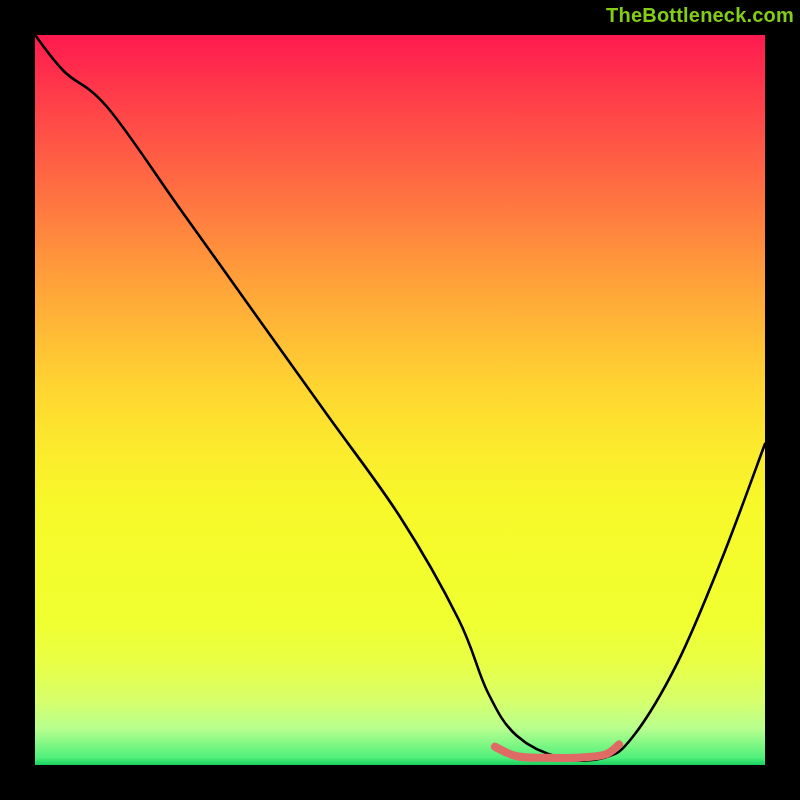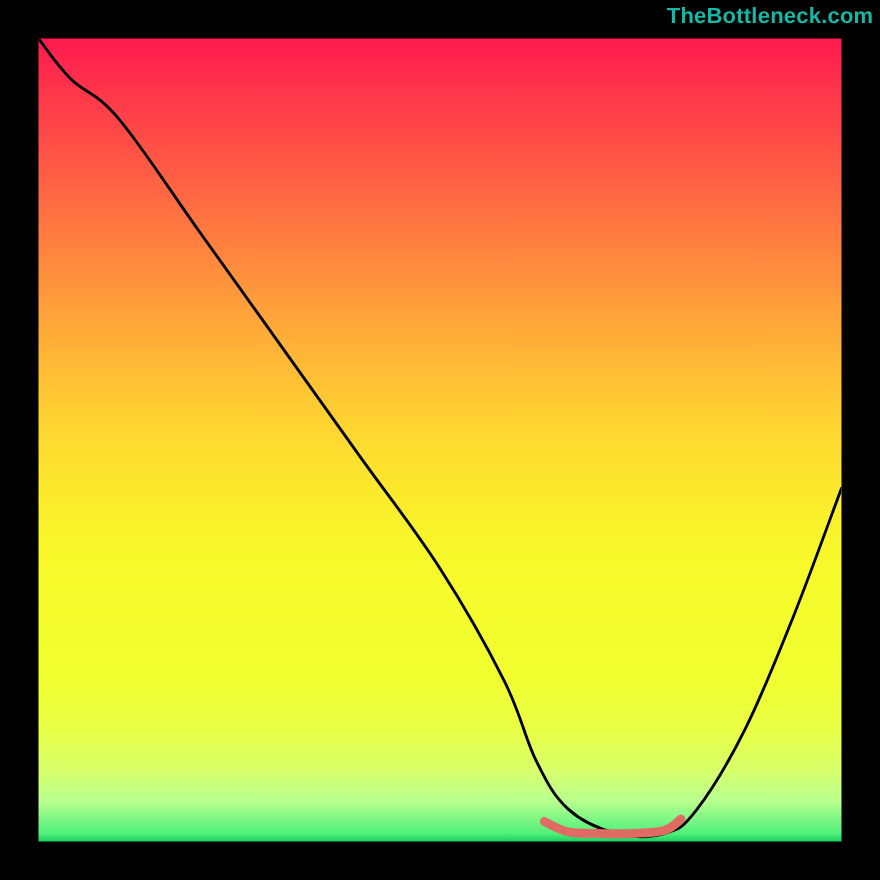--- a/index.html
+++ b/index.html
@@ -17,21 +17,21 @@
       #fce92d 56%,
       #f7f82a 64%,
       #f4fc2c 72%,
       #f0ff30 80%,
       #e8ff45 86%,
       #d8ff6a 91%,
       #b8ff8f 95%,
       #50f07a 99%,
       #18d060 100%);
   }
-  .watermark{position:absolute;right:6px;top:4px;color:#14b8a6;font-size:20px;font-weight:600;letter-spacing:.2px}
+  .watermark{position:absolute;right:6px;top:4px;color:#84cc16;font-size:20px;font-weight:600;letter-spacing:.2px}
   svg{position:absolute;left:35px;top:35px}
 </style>
 </head>
 <body>
 
 <div class="frame">
   <div class="plot"></div>
 </div>
 
 <div class="watermark">TheBottleneck.com</div>

